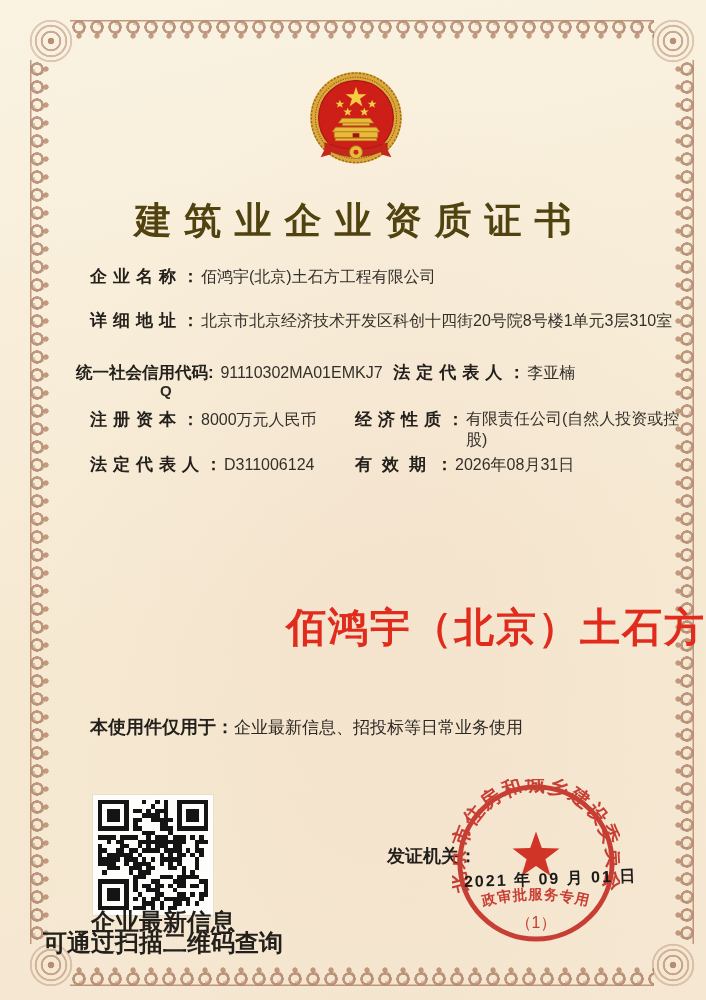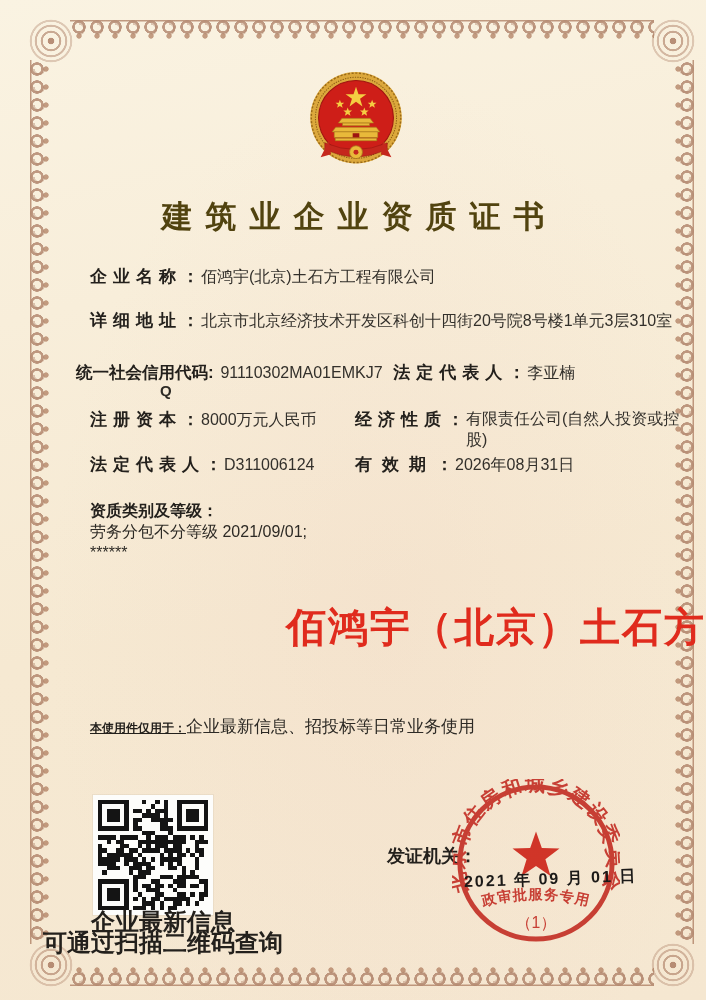--- a/index.html
+++ b/index.html
@@ -32,34 +32,34 @@
     background-position:0 0,0 0,0 9px,0 0;}
   .edge-r{transform:scaleX(-1);}
   .corner{position:absolute;width:46px;height:46px;opacity:.8;
     background-image:
       radial-gradient(circle at 50% 50%, rgba(163,112,86,.95) 3px, rgba(163,112,86,0) 3.6px),
       radial-gradient(circle at 50% 50%, rgba(163,112,86,0) 8px, rgba(163,112,86,.7) 8.5px, rgba(163,112,86,.7) 10px, rgba(163,112,86,0) 10.6px),
       radial-gradient(circle at 50% 50%, rgba(163,112,86,0) 14px, rgba(163,112,86,.55) 14.5px, rgba(163,112,86,.55) 16px, rgba(163,112,86,0) 16.6px),
       radial-gradient(circle at 50% 50%, rgba(163,112,86,0) 19px, rgba(163,112,86,.4) 19.5px, rgba(163,112,86,.4) 21px, rgba(163,112,86,0) 21.6px);}
   
   .title{position:absolute;top:196px;left:0;width:100%;text-align:center;
-         font-size:31px;font-weight:bold;color:#51430f;letter-spacing:13px;padding-left:13px;box-sizing:border-box;}
+         font-size:37px;font-weight:bold;color:#51430f;letter-spacing:13px;padding-left:13px;box-sizing:border-box;}
   .row{position:absolute;left:90px;font-size:17px;color:#2d2a25;white-space:nowrap;}
   .lbl{font-weight:bold;color:#23201c;}
   .sp{letter-spacing:6px;}
   .colon{font-weight:bold;color:#23201c;margin:0 2px 0 0;}
   .val{color:#33302b;font-size:16px;}
   .col2{position:absolute;left:265px;top:0;}
   .wrapval{display:inline-block;width:218px;white-space:normal;vertical-align:top;line-height:21px;}
   .qual{position:absolute;left:90px;top:500px;font-size:16px;color:#2d2a25;line-height:21px;}
   .qual .h{font-weight:bold;color:#23201c;}
   .watermark{position:absolute;top:600px;left:0;width:100%;text-align:right;
              font-size:40px;font-weight:bold;letter-spacing:2px;}
   .usage{position:absolute;left:90px;font-size:17px;color:#2d2a25;white-space:nowrap;}
-  .usage .lbl{font-size:12px;text-decoration:underline;}
+  .usage .lbl{font-size:18px;}
   
   .qrbox{position:absolute;left:93px;top:795px;width:120px;height:120px;background:#fdfdfb;
          box-shadow:0 0 0 1px rgba(0,0,0,.04);}
   .qrbox svg{position:absolute;left:5px;top:5px;width:110px;height:110px;shape-rendering:crispEdges;}
   .qrcap{position:absolute;left:40px;width:246px;text-align:center;font-weight:bold;
          font-size:24px;color:#23201c;white-space:nowrap;}
   
   .issuer-label{position:absolute;left:387px;top:844px;font-size:18px;font-weight:bold;color:#23201c;}
   .seal{position:absolute;left:452px;top:779px;width:168px;height:168px;opacity:.94;}
   .datestamp{position:absolute;left:464px;top:869px;font-size:16px;font-weight:bold;color:#1c1a18;
@@ -128,25 +128,20 @@
   <div class="row" style="top:408px;">
     <span class="lbl sp">注册资本</span><span class="colon">：</span><span class="val">8000万元人民币</span>
     <span class="col2"><span class="lbl sp">经济性质</span><span class="colon">：</span><span class="val wrapval">有限责任公司(自然人投资或控股)</span></span>
   </div>
 
   <div class="row" style="top:453px;">
     <span class="lbl sp">法定代表人</span><span class="colon">：</span><span class="val">D311006124</span>
     <span class="col2"><span class="lbl" style="letter-spacing:10px;">有效期</span><span class="colon">：</span><span class="val">2026年08月31日</span></span>
   </div>
 
-  <div class="qual">
-    <div class="h">资质类别及等级：</div>
-    <div>劳务分包不分等级 2021/09/01;</div>
-    <div>******</div>
-  </div>
 
   <div class="watermark" id="wm" style="color: rgb(224, 43, 29);">佰鸿宇（北京）土石方</div>
 
   <div class="usage" style="top:715px;">
     <span class="lbl">本使用件仅用于：</span><span>企业最新信息、招投标等日常业务使用</span>
   </div>
 
   <div class="qrbox">
       <svg id="qrsvg" viewBox="0 0 25 25">
         <g fill="#141414">

